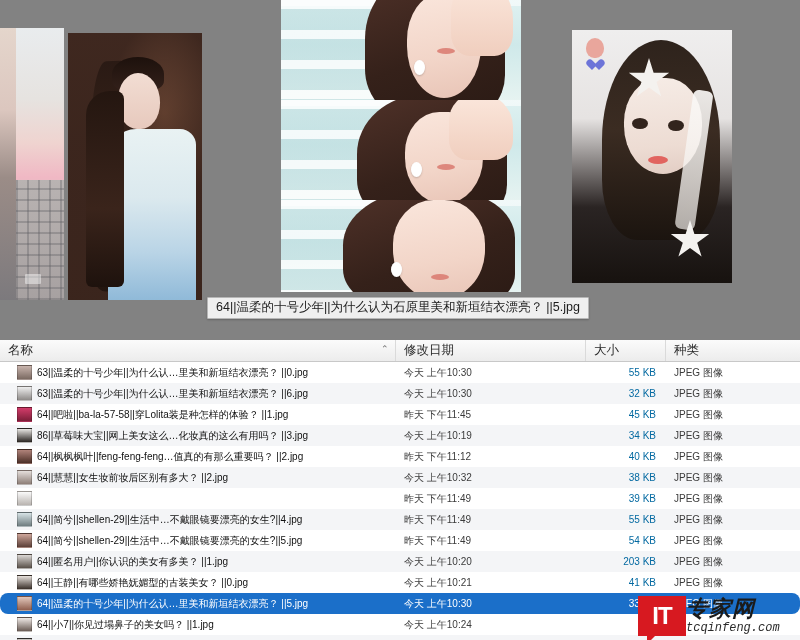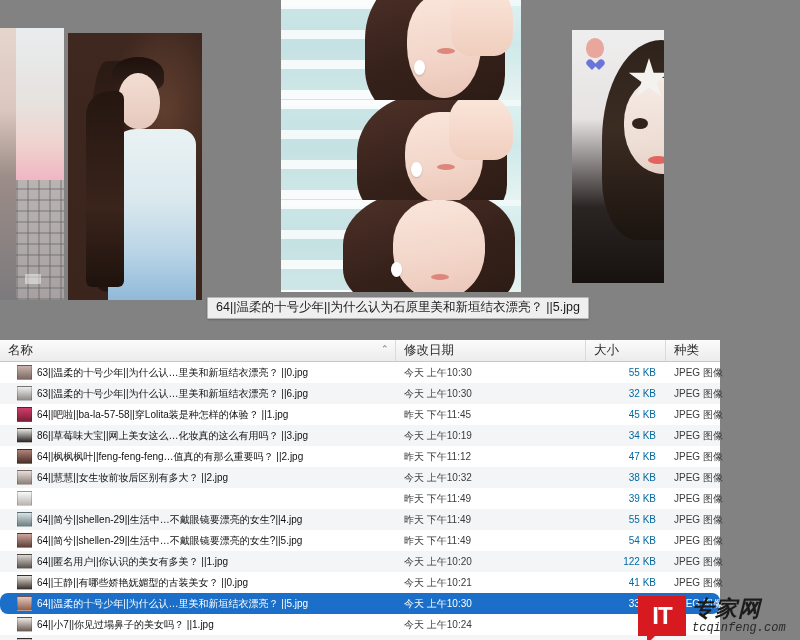--- a/index.html
+++ b/index.html
@@ -5,21 +5,21 @@
   * { box-sizing: border-box; margin: 0; padding: 0; }
   html, body {
     width: 800px; height: 640px;
     overflow: hidden;
     font-family: "Liberation Sans", "DejaVu Sans", sans-serif;
     background: #808080;
   }
   #app { position: relative; width: 800px; height: 640px; background: #828282; }
 
   
-  #preview-area { position: absolute; left:0; top:0; width:664px; height:340px; background:#828282; overflow:hidden; }
+  #preview-area { position: absolute; left:0; top:0; width:732px; height:340px; background:#828282; overflow:hidden; }
 
   .photo { position:absolute; overflow:hidden; }
   .photo .inner { position:absolute; inset:0; }
 
   
   #photo-left-a { left:-14px; top:28px; width:46px; height:272px; }
   #photo-left-a .inner{
      background:
        linear-gradient(180deg, rgba(230,215,205,.95) 0%, rgba(222,200,192,.9) 30%, rgba(150,135,130,.9) 55%, rgba(120,118,122,.95) 100%),
        #c9bdb6;
@@ -176,21 +176,21 @@
     position:absolute; left:207px; top:297px;
     background:#efefef; border:1px solid #b6b6b6;
     padding:2px 8px 3px 8px;
     font-size:12.5px; color:#1d1d1d; line-height:15px;
     white-space:nowrap;
     box-shadow:0 1px 2px rgba(0,0,0,.22);
     border-radius:1px;
   }
 
   
-  #filelist{ position:absolute; left:0; top:340px; width:720px; height:300px; background:#ffffff; }
+  #filelist{ position:absolute; left:0; top:340px; width:800px; height:300px; background:#ffffff; }
 
   #header-row{
     position:relative; height:22px; width:100%;
     background:linear-gradient(180deg,#fbfbfb 0%,#ececec 100%);
     border-bottom:1px solid #c8c8c8;
   }
   .hcell{
     position:absolute; top:0; height:21px; line-height:21px;
     font-size:12.5px; color:#2a2a2a; padding-left:8px;
     border-right:1px solid #dadada;
@@ -231,21 +231,21 @@
   .tn8{ background:linear-gradient(180deg,#cfa79b,#5d4038); }
   .tn9{ background:linear-gradient(180deg,#dcd8d5,#595049); }
   .tn10{ background:linear-gradient(180deg,#e8e2dd,#3a302a); }
   .tn11{ background:linear-gradient(180deg,#e3c8bc,#8f5f4f); }
   .tn12{ background:linear-gradient(180deg,#efe9e6,#6a5c55); }
   .tn13{ background:linear-gradient(180deg,#cfcac6,#33312f); }
 
   
   #watermark{
     position:absolute; left:638px; top:592px; width:162px; height:48px;
-    display:flex; align-items:center; gap:6px; pointer-events:none;
+    display:flex; align-items:center; pointer-events:none;
   }
   #wm-badge{
     position:relative; width:48px; height:40px; background:#d71920;
     display:flex; align-items:center; justify-content:center;
     color:#fff; font-weight:bold; font-size:24px; letter-spacing:-1px;
     font-family:"Liberation Sans", sans-serif;
   }
   #wm-badge::after{
     content:""; position:absolute; left:9px; bottom:-8px;
     border-left:9px solid #d71920; border-bottom:9px solid transparent;
@@ -373,21 +373,21 @@
           <div class="c-icon tn3"></div>
           <div class="cell c-name">86||草莓味大宝||网上美女这么…化妆真的这么有用吗？ ||3.jpg</div>
           <div class="cell c-date">今天 上午10:19</div>
           <div class="cell c-size">34 KB</div>
           <div class="cell c-kind">JPEG 图像</div>
         </div>
         <div class="row">
           <div class="c-icon tn4"></div>
           <div class="cell c-name">64||枫枫枫叶||feng-feng-feng…值真的有那么重要吗？ ||2.jpg</div>
           <div class="cell c-date">昨天 下午11:12</div>
-          <div class="cell c-size">47 KB</div>
+          <div class="cell c-size">40 KB</div>
           <div class="cell c-kind">JPEG 图像</div>
         </div>
         <div class="row alt">
           <div class="c-icon tn5"></div>
           <div class="cell c-name">64||慧慧||女生妆前妆后区别有多大？ ||2.jpg</div>
           <div class="cell c-date">今天 上午10:32</div>
           <div class="cell c-size">38 KB</div>
           <div class="cell c-kind">JPEG 图像</div>
         </div>
         <div class="row">
@@ -407,21 +407,21 @@
           <div class="c-icon tn8"></div>
           <div class="cell c-name">64||简兮||shellen-29||生活中…不戴眼镜要漂亮的女生?||5.jpg</div>
           <div class="cell c-date">昨天 下午11:49</div>
           <div class="cell c-size">54 KB</div>
           <div class="cell c-kind">JPEG 图像</div>
         </div>
         <div class="row alt">
           <div class="c-icon tn9"></div>
           <div class="cell c-name">64||匿名用户||你认识的美女有多美？ ||1.jpg</div>
           <div class="cell c-date">今天 上午10:20</div>
-          <div class="cell c-size">122 KB</div>
+          <div class="cell c-size">203 KB</div>
           <div class="cell c-kind">JPEG 图像</div>
         </div>
         <div class="row">
           <div class="c-icon tn10"></div>
           <div class="cell c-name">64||王静||有哪些娇艳妩媚型的古装美女？ ||0.jpg</div>
           <div class="cell c-date">今天 上午10:21</div>
           <div class="cell c-size">41 KB</div>
           <div class="cell c-kind">JPEG 图像</div>
         </div>
         <div class="row alt sel">

